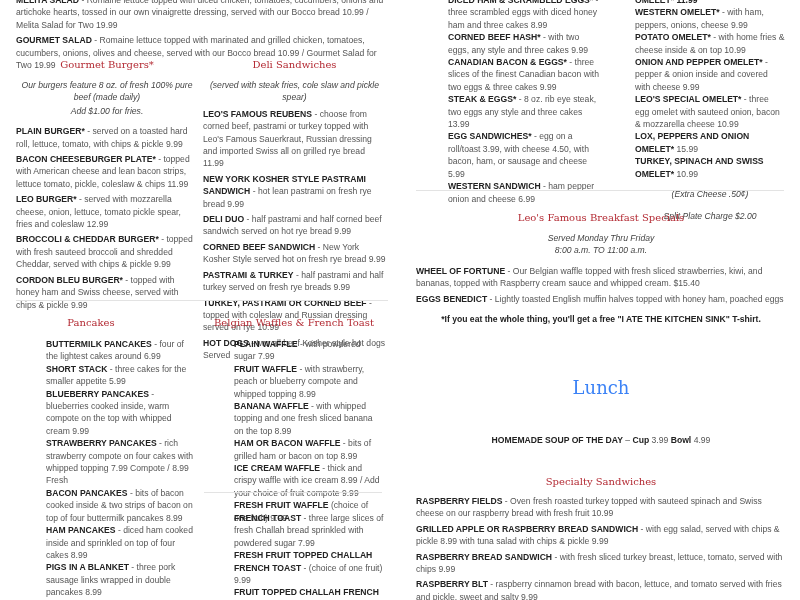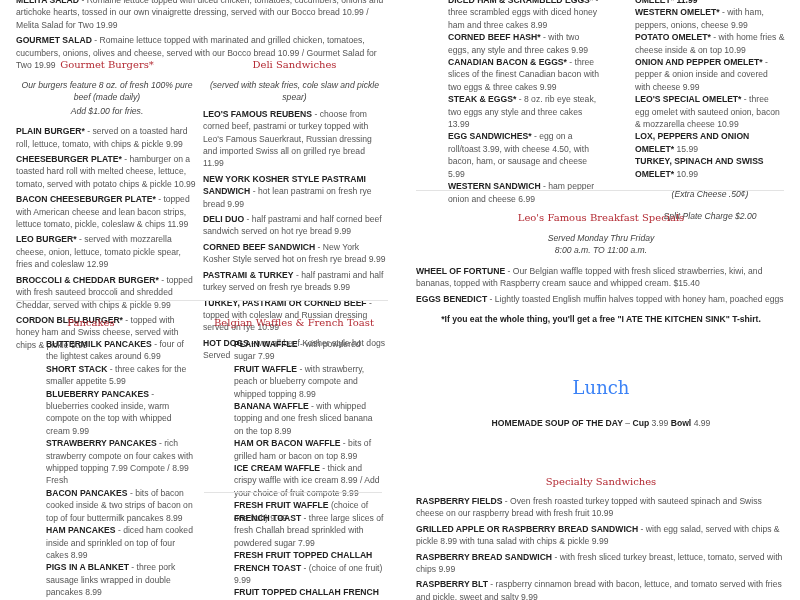--- a/index.html
+++ b/index.html
@@ -32,21 +32,20 @@
 <div class="abs" style="left:16px; top:-6px; width:372px;">
   <div class="item"><span class="name">MELITA SALAD</span><span> - Romaine lettuce topped with diced chicken, tomatoes, cucumbers, onions and artichoke hearts, tossed in our own vinaigrette dressing, served with our Bocco bread 10.99 / Melita Salad for Two 19.99</span></div>
   <div class="item"><span class="name">GOURMET SALAD</span><span> - Romaine lettuce topped with marinated and grilled chicken, tomatoes, cucumbers, onions, olives and cheese, served with our Bocco bread 10.99 / Gourmet Salad for Two 19.99</span></div>
 </div>
 
 <div class="abs" style="left:16px; top:57px; width:182px;">
   <div class="sec-title">Gourmet Burgers*</div>
   <div class="note" style="margin-top:6px;">Our burgers feature 8 oz. of fresh 100% pure beef (made daily)</div>
   <div class="note" style="margin-top:1px; margin-bottom:8px;">Add $1.00 for fries.</div>
   <div class="item"><span class="name">PLAIN BURGER*</span><span> - served on a toasted hard roll, lettuce, tomato, with chips &amp; pickle 9.99</span></div>
-  <div class="item"><span class="name">CHEESEBURGER PLATE*</span><span> - hamburger on a toasted hard roll with melted cheese, lettuce, tomato, served with potato chips &amp; pickle 10.99</span></div>
   <div class="item"><span class="name">BACON CHEESEBURGER PLATE*</span><span> - topped with American cheese and lean bacon strips, lettuce tomato, pickle, coleslaw &amp; chips 11.99</span></div>
   <div class="item"><span class="name">LEO BURGER*</span><span> - served with mozzarella cheese, onion, lettuce, tomato pickle spear, fries and coleslaw 12.99</span></div>
   <div class="item"><span class="name">BROCCOLI &amp; CHEDDAR BURGER*</span><span> - topped with fresh sauteed broccoli and shredded Cheddar, served with chips &amp; pickle 9.99</span></div>
   <div class="item"><span class="name">CORDON BLEU BURGER*</span><span> - topped with honey ham and Swiss cheese, served with chips &amp; pickle 9.99</span></div>
 </div>
 
 <div class="abs" style="left:203px; top:57px; width:183px;">
   <div class="sec-title">Deli Sandwiches</div>
   <div class="note" style="margin-top:6px; margin-bottom:4px;">(served with steak fries, cole slaw and pickle spear)</div>
   <div class="item"><span class="name">LEO'S FAMOUS REUBENS</span><span> - choose from corned beef, pastrami or turkey topped with Leo's Famous Sauerkraut, Russian dressing and imported Swiss all on grilled rye bread 11.99</span></div>
@@ -121,21 +120,21 @@
 <div class="divider" style="left:204px; top:492px; width:178px;"></div>
 
 <div class="abs" style="left:234px; top:512px; width:150px;">
   <div class="item tight"><span class="name">FRENCH TOAST</span><span> - three large slices of fresh Challah bread sprinkled with powdered sugar 7.99</span></div>
   <div class="item tight"><span class="name">FRESH FRUIT TOPPED CHALLAH FRENCH TOAST</span><span> - (choice of one fruit) 9.99</span></div>
   <div class="item tight"><span class="name">FRUIT TOPPED CHALLAH FRENCH TOAST</span><span> - with blueberry, strawberry or peach compote 8.99</span></div>
 </div>
 
 <div class="abs" style="left:416px; top:376px; width:370px;">
   <div class="lunch-title">Lunch</div>
-  <div class="center" style="margin-top:17px;text-align:center;">
+  <div class="center" style="margin-top:34px;text-align:center;">
     <span class="bold-dark">HOMEMADE SOUP OF THE DAY</span><span> – </span><span class="bold-dark">Cup</span><span> 3.99 </span><span class="bold-dark">Bowl</span><span> 4.99</span>
   </div>
 </div>
 
 <div class="abs" style="left:416px; top:474px; width:370px;">
   <div class="sec-title">Specialty Sandwiches</div>
   <div style="height:5px;"></div>
   <div class="item"><span class="name">RASPBERRY FIELDS</span><span> - Oven fresh roasted turkey topped with sauteed spinach and Swiss cheese on our raspberry bread with fresh fruit 10.99</span></div>
   <div class="item"><span class="name">GRILLED APPLE OR RASPBERRY BREAD SANDWICH</span><span> - with egg salad, served with chips &amp; pickle 8.99 with tuna salad with chips &amp; pickle 9.99</span></div>
   <div class="item"><span class="name">RASPBERRY BREAD SANDWICH</span><span> - with fresh sliced turkey breast, lettuce, tomato, served with chips 9.99</span></div>

